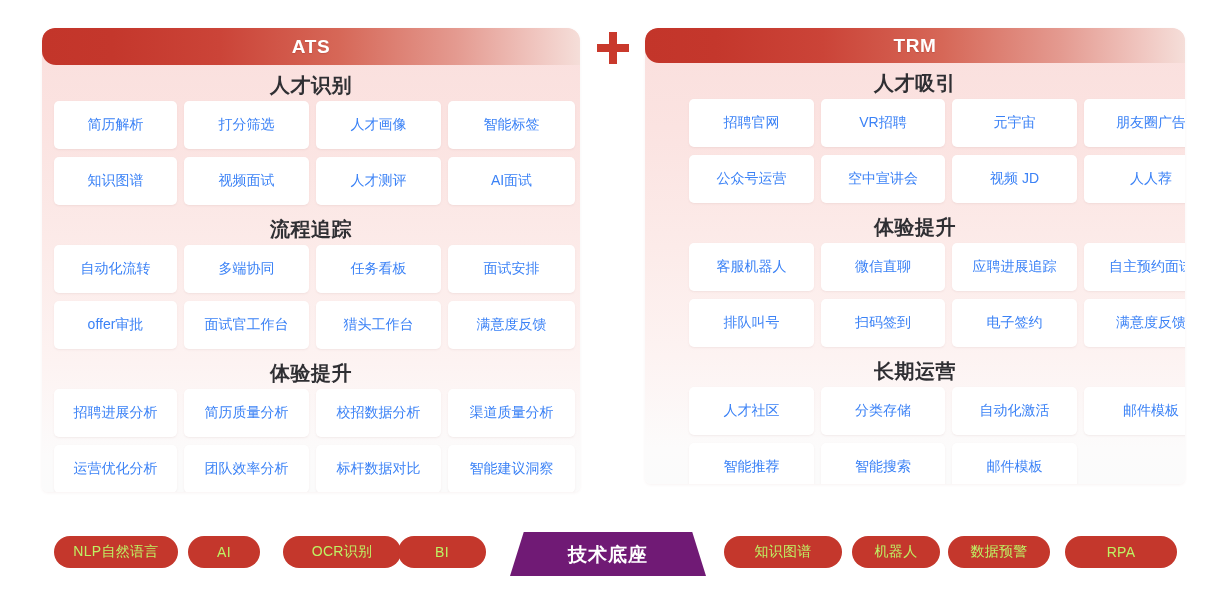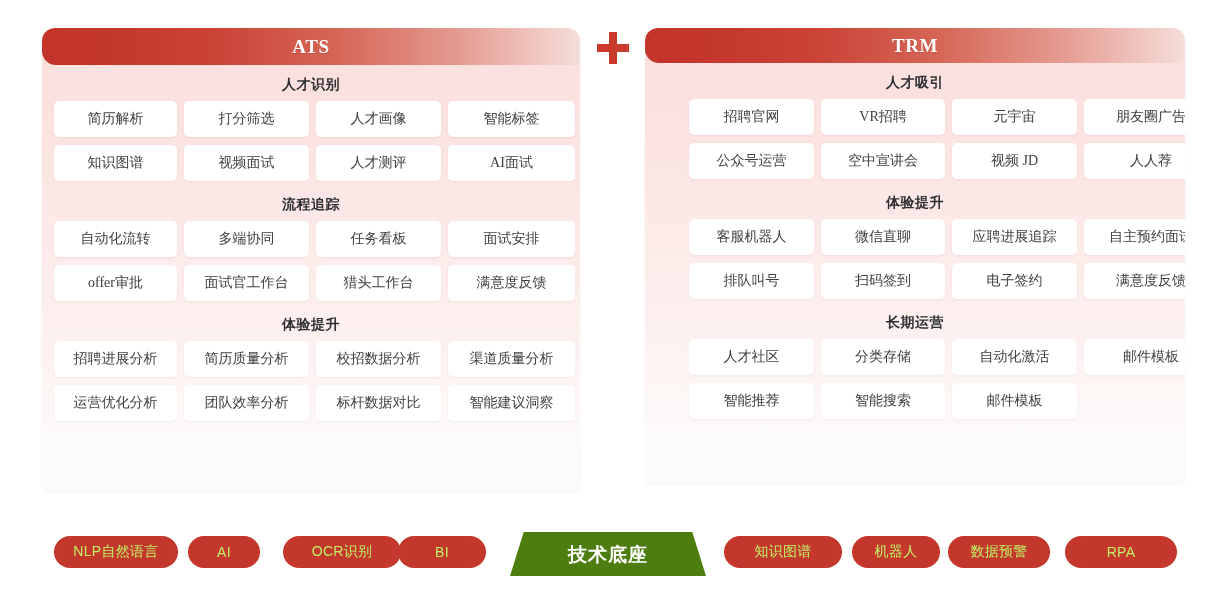--- a/index.html
+++ b/index.html
@@ -15,21 +15,20 @@
     position: relative;
   }
 
   
   #board {
     position: absolute;
     left: 0;
     top: 0;
     width: 1210px;
     height: 510px;
-    font-family: Liberation Serif, serif;
   }
 
   .panel {
     position: absolute;
     top: 28px;
     background: linear-gradient(180deg,
         #fadfdd 0%,
         #fbe3e1 22%,
         #fcebe9 48%,
         #fdf3f2 72%,
@@ -75,45 +74,45 @@
     text-shadow: 0 1px 1px rgba(140,40,30,0.25);
     line-height: 1;
   }
 
   .panel-body {
     padding: 4px 0 10px 0;
   }
 
   .group-title {
     text-align: center;
-    font-size: 14px;
+    font-size: 20px;
     font-weight: bold;
     color: #2f2f33;
     letter-spacing: 0.5px;
     height: 32px;
     line-height: 32px;
   }
 
   .grid-row {
     display: flex;
     padding: 0 12px;
     margin-bottom: 8px;
     box-sizing: border-box;
   }
   .grid-row:last-child { margin-bottom: 2px; }
 
   .cell {
-    height: 36px;
+    height: 48px;
     background: #ffffff;
     border-radius: 5px;
     display: flex;
     align-items: center;
     justify-content: center;
     font-size: 14px;
-    color: #404040;
+    color: #3b82f6;
     box-shadow: 0 1px 2px rgba(160,110,110,0.10);
     margin-right: 7px;
     box-sizing: border-box;
     white-space: nowrap;
   }
   .cell:last-child { margin-right: 0; }
 
   
   #panel-ats .cell:nth-child(1) { flex: 0 0 123px; }
   #panel-ats .cell:nth-child(2) { flex: 0 0 125px; }
@@ -181,21 +180,21 @@
   #pill-alert{ left: 948px;  width: 102px; }
   #pill-rpa  { left: 1065px; width: 112px; }
 
   
   #ribbon {
     position: absolute;
     left: 510px;
     top: 2px;
     width: 196px;
     height: 44px;
-    background: #4d7c0f;
+    background: #701a75;
     -webkit-clip-path: polygon(7% 0%, 93% 0%, 100% 100%, 0% 100%);
     clip-path: polygon(7% 0%, 93% 0%, 100% 100%, 0% 100%);
     display: flex;
     align-items: center;
     justify-content: center;
   }
   #ribbon-label {
     color: #ffffff;
     font-size: 19px;
     font-weight: bold;

